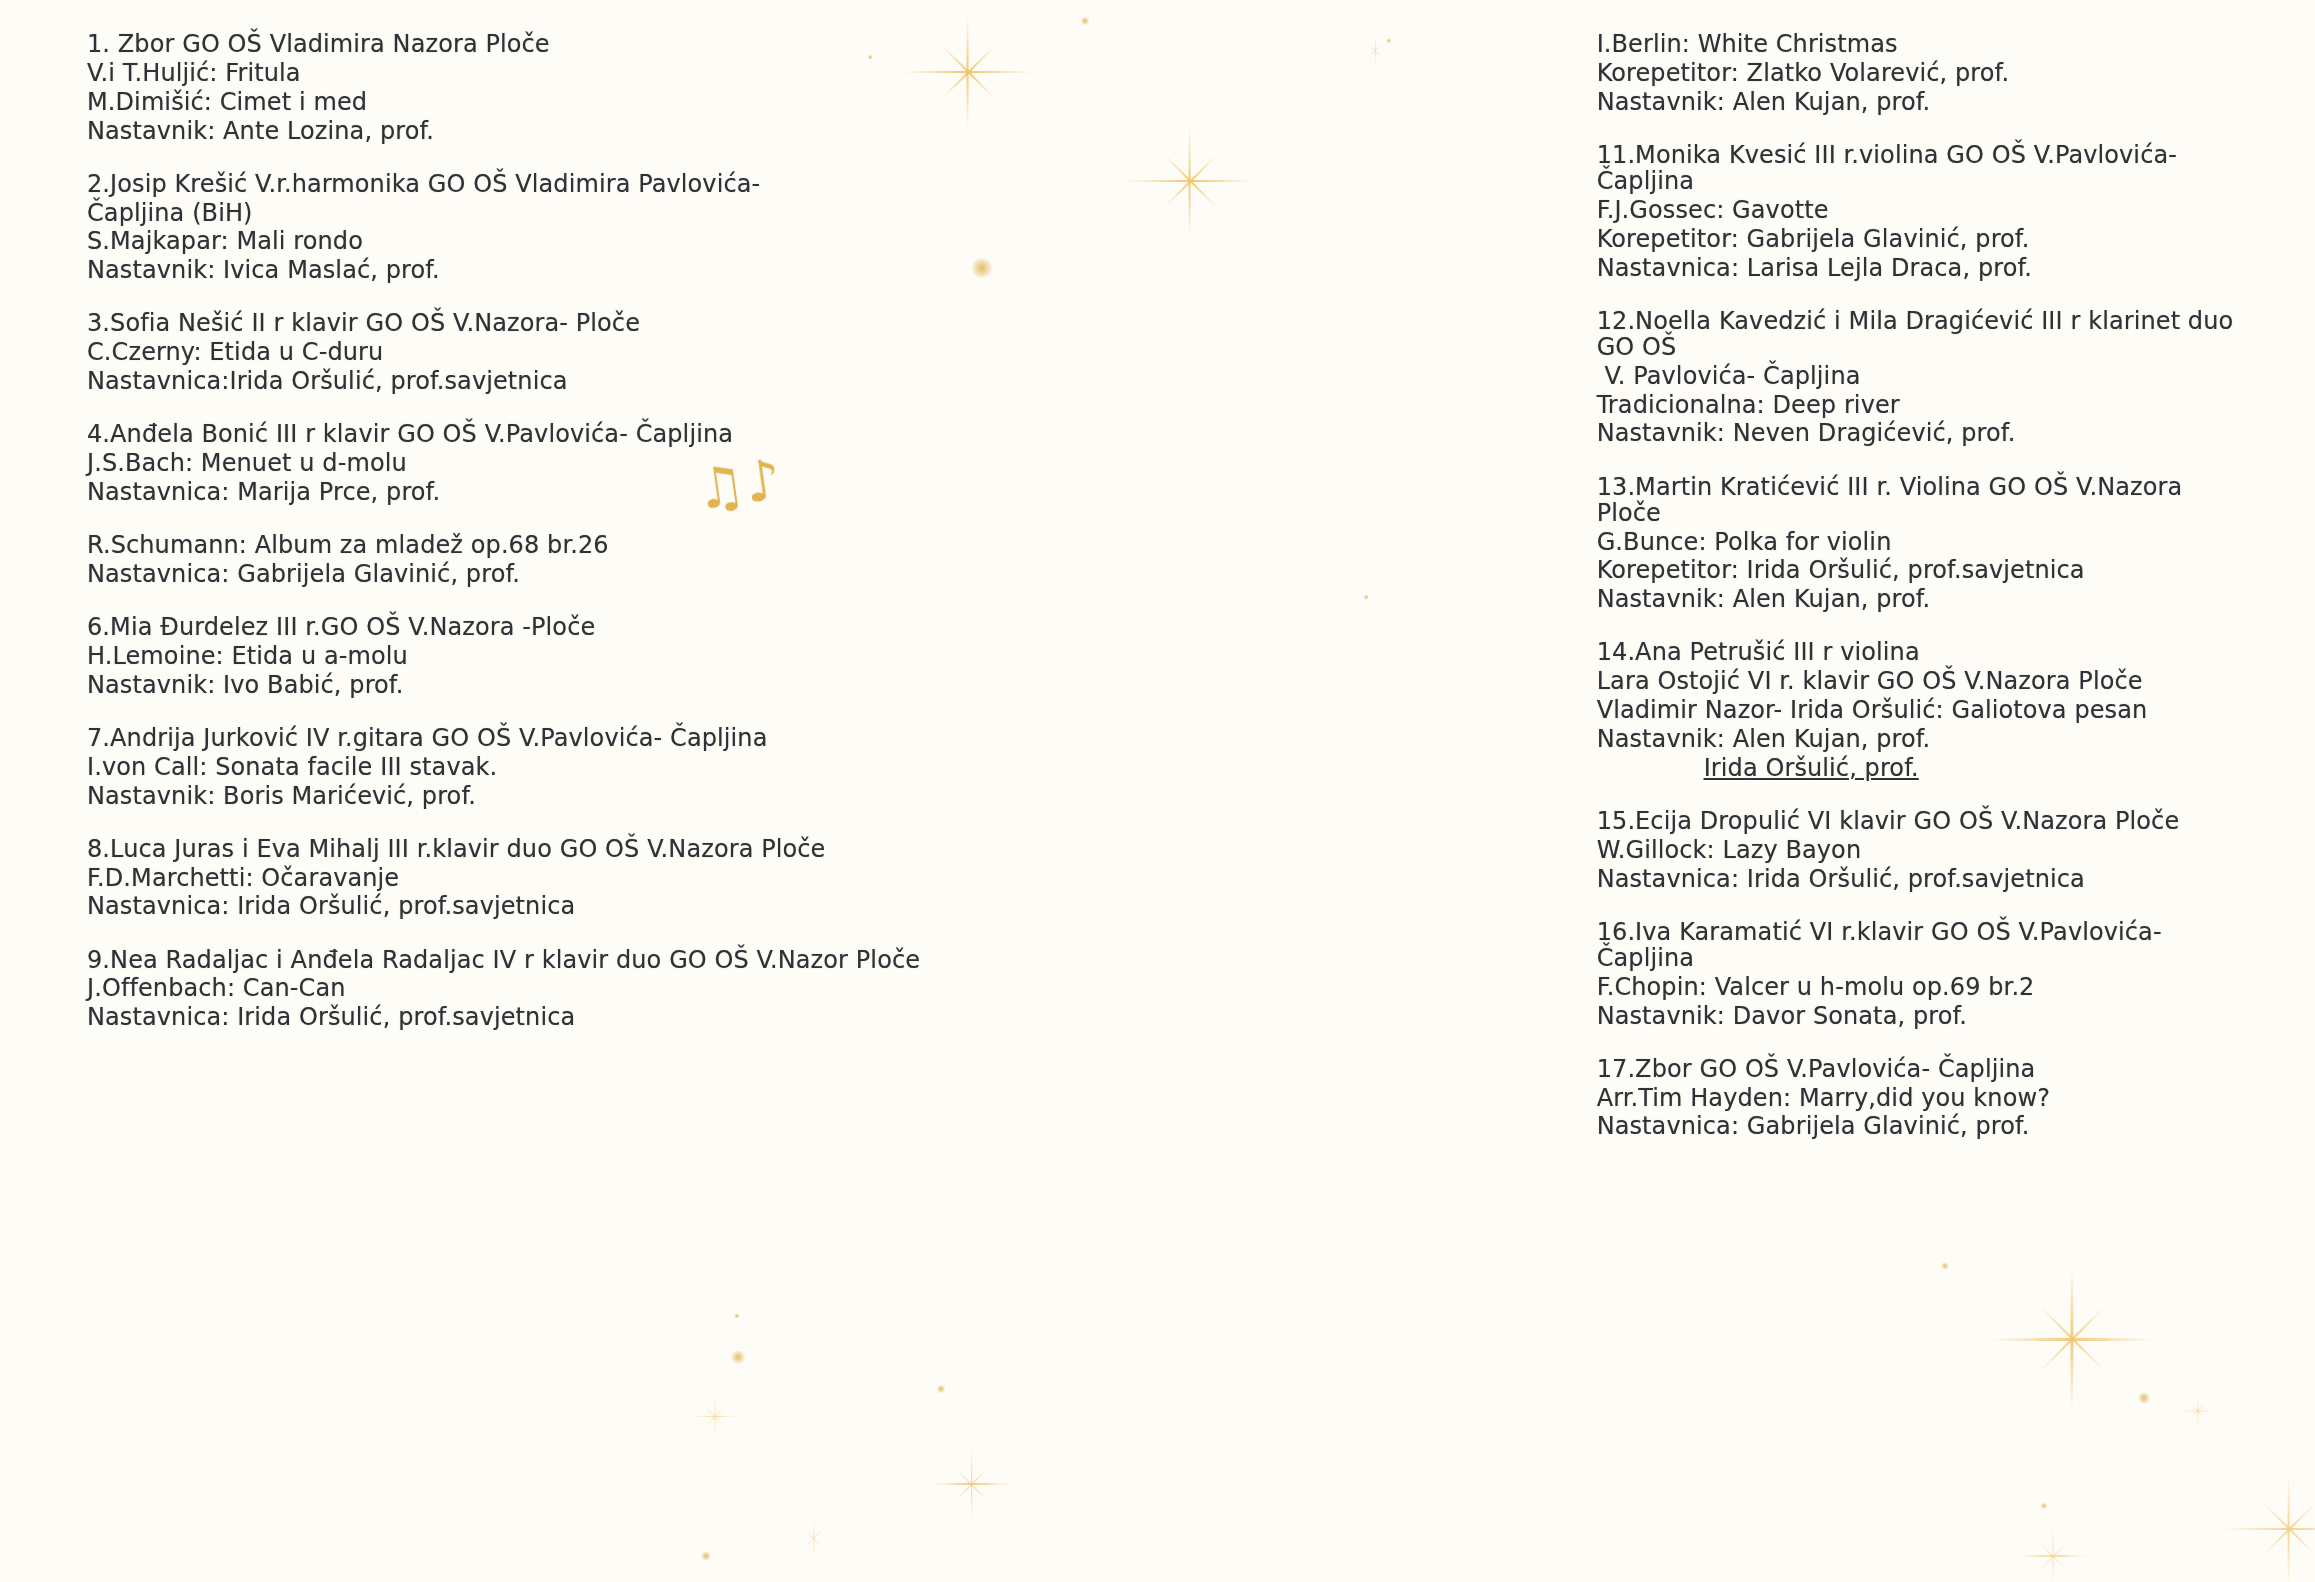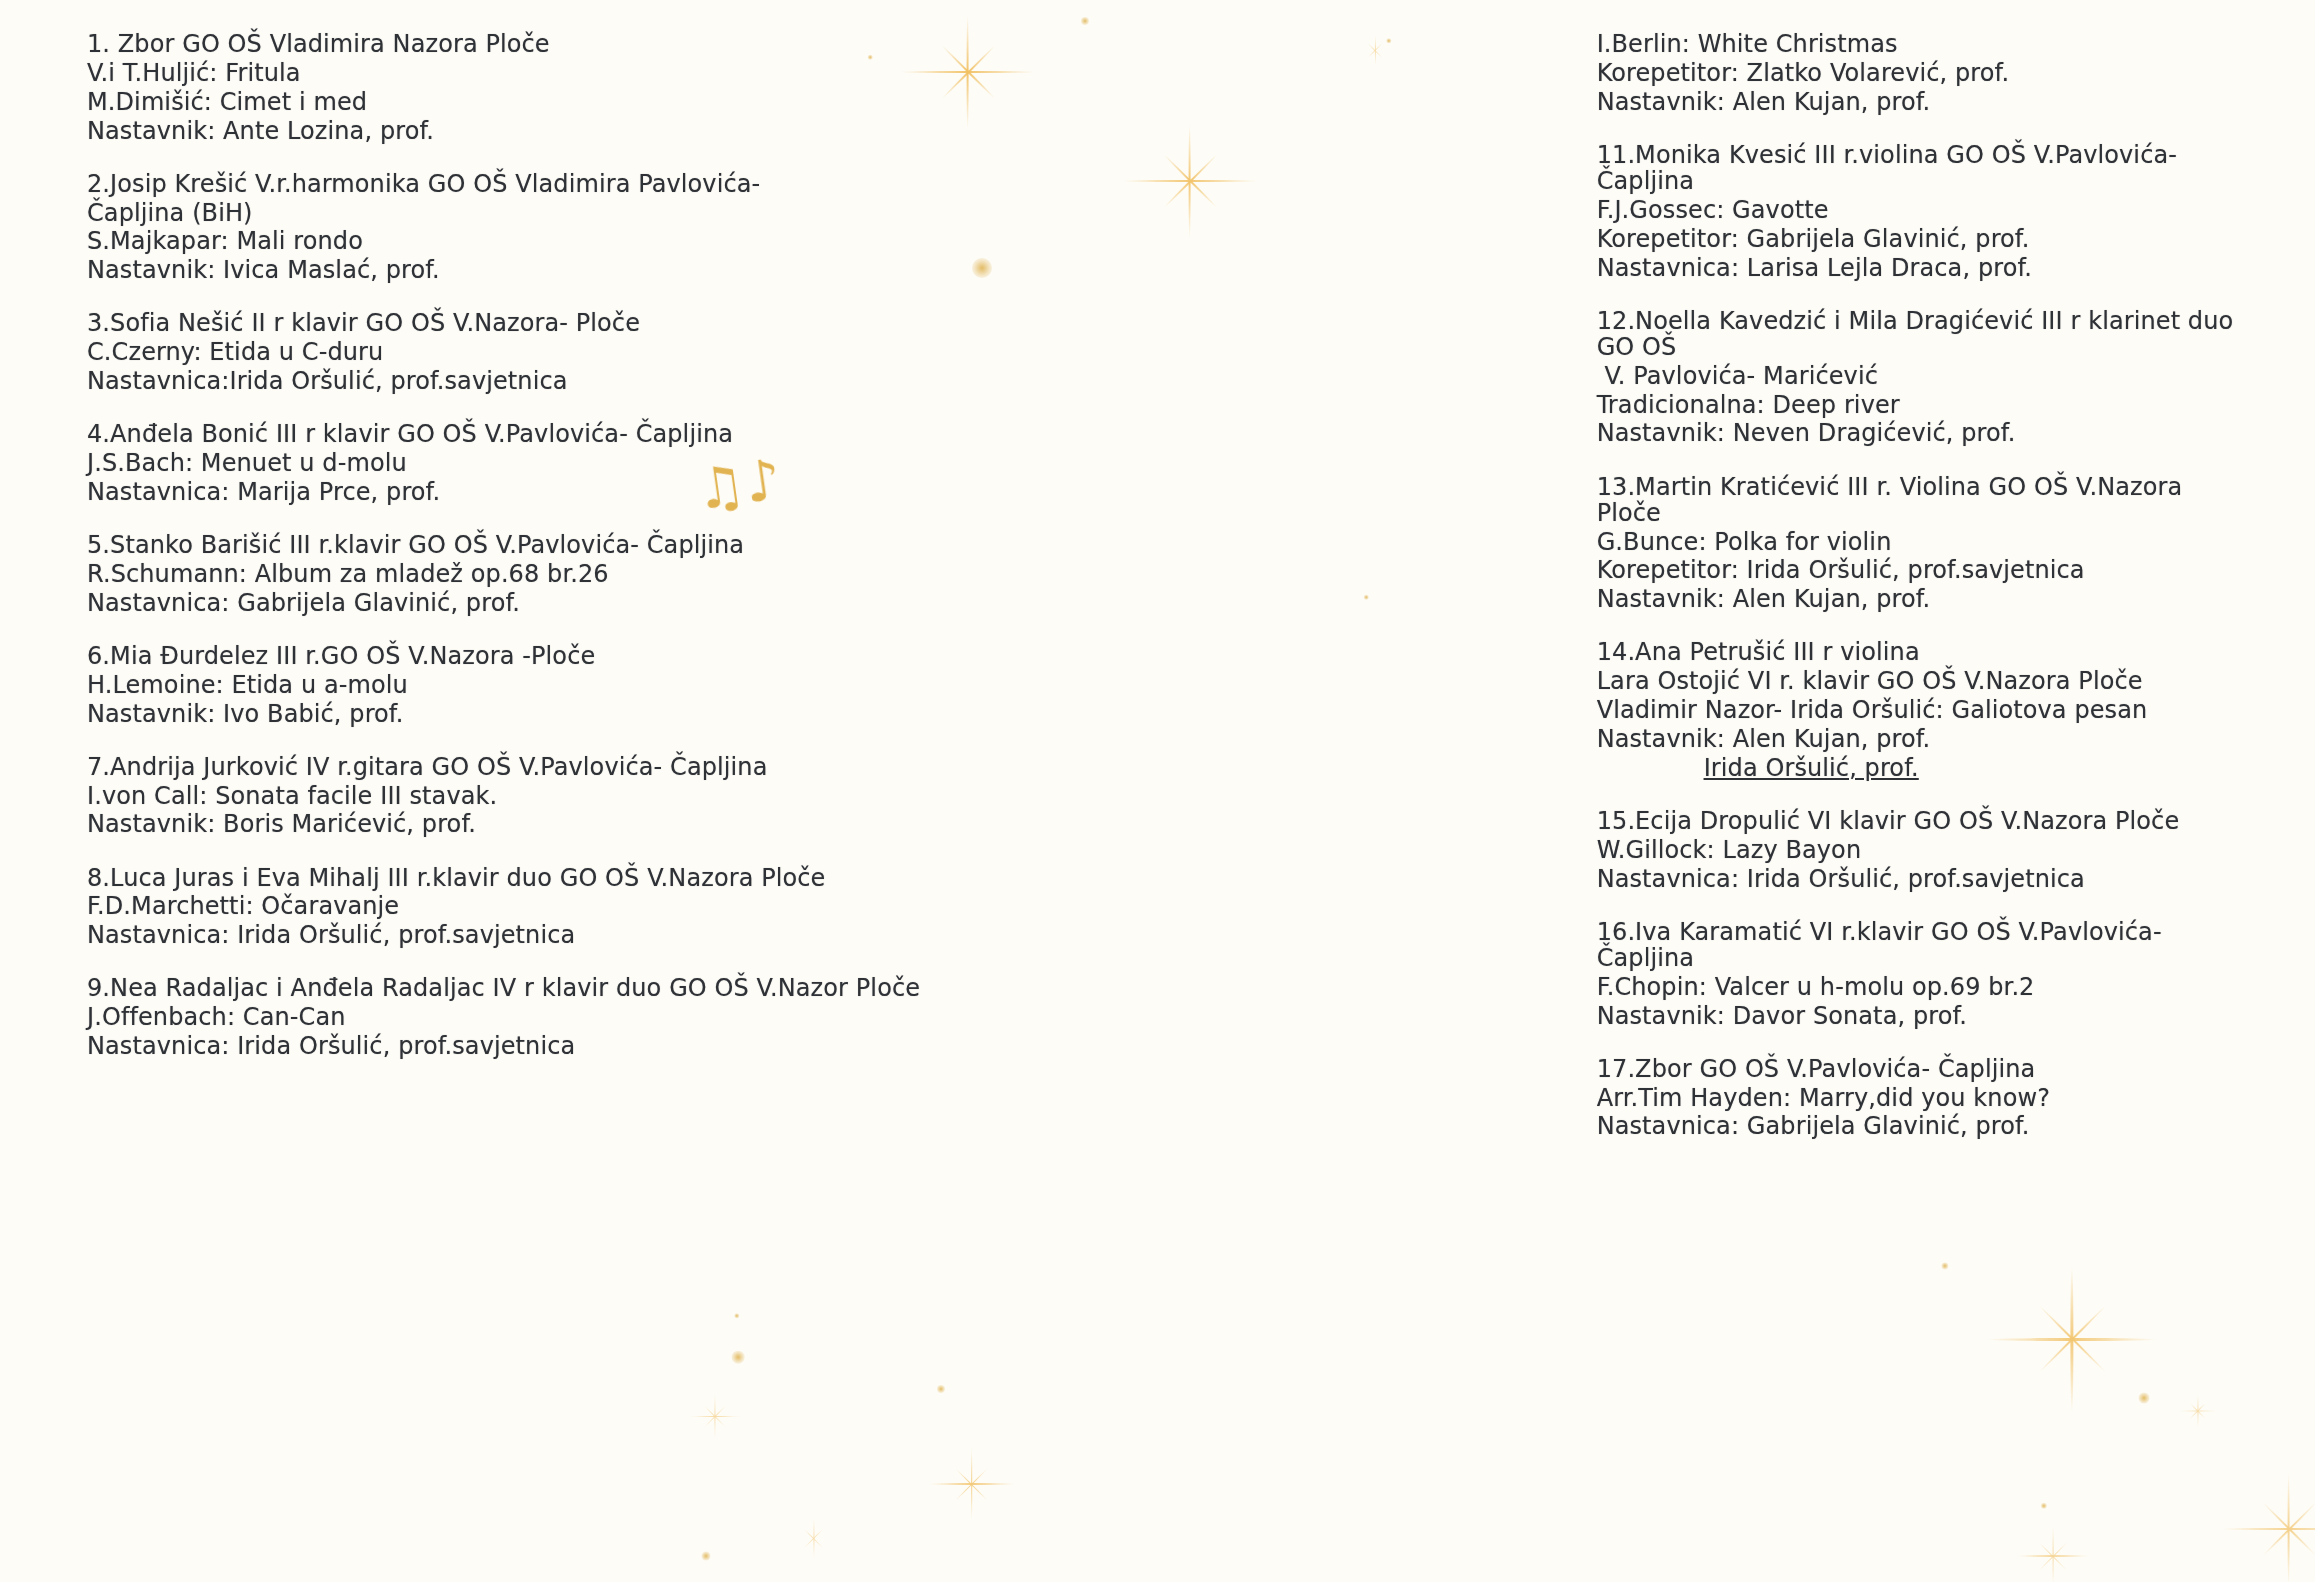--- a/index.html
+++ b/index.html
@@ -192,21 +192,20 @@
           <p class="line">3.Sofia Nešić II r klavir GO OŠ V.Nazora- Ploče</p>
           <p class="line">C.Czerny: Etida u C-duru</p>
           <p class="line">Nastavnica:Irida Oršulić, prof.savjetnica</p>
         </div>
         <div class="entry">
           <p class="line">4.Anđela Bonić III r klavir GO OŠ V.Pavlovića- Čapljina</p>
           <p class="line">J.S.Bach: Menuet u d-molu</p>
           <p class="line">Nastavnica: Marija Prce, prof.</p>
         </div>
         <div class="entry">
-          <p class="line">5.Stanko Barišić III r.klavir GO OŠ V.Pavlovića- Čapljina</p>
           <p class="line">R.Schumann: Album za mladež op.68 br.26</p>
           <p class="line">Nastavnica: Gabrijela Glavinić, prof.</p>
         </div>
         <div class="entry">
           <p class="line">6.Mia Đurdelez III r.GO OŠ V.Nazora -Ploče</p>
           <p class="line">H.Lemoine: Etida u a-molu</p>
           <p class="line">Nastavnik: Ivo Babić, prof.</p>
         </div>
         <div class="entry">
           <p class="line">7.Andrija Jurković IV r.gitara GO OŠ V.Pavlovića- Čapljina</p>
@@ -231,21 +230,21 @@
           <p class="line">Nastavnik: Alen Kujan, prof.</p>
         </div>
         <div class="entry">
           <p class="line">11.Monika Kvesić III r.violina GO OŠ V.Pavlovića- Čapljina</p>
           <p class="line">F.J.Gossec: Gavotte</p>
           <p class="line">Korepetitor: Gabrijela Glavinić, prof.</p>
           <p class="line">Nastavnica: Larisa Lejla Draca, prof.</p>
         </div>
         <div class="entry">
           <p class="line">12.Noella Kavedzić i Mila Dragićević III r klarinet duo GO OŠ</p>
-          <p class="line"> V. Pavlovića- Marićević</p>
+          <p class="line"> V. Pavlovića- Čapljina</p>
           <p class="line">Tradicionalna: Deep river</p>
           <p class="line">Nastavnik: Neven Dragićević, prof.</p>
         </div>
         <div class="entry">
           <p class="line">13.Martin Kratićević III r. Violina GO OŠ V.Nazora Ploče</p>
           <p class="line">G.Bunce: Polka for violin</p>
           <p class="line">Korepetitor: Irida Oršulić, prof.savjetnica</p>
           <p class="line">Nastavnik: Alen Kujan, prof.</p>
         </div>
         <div class="entry">

